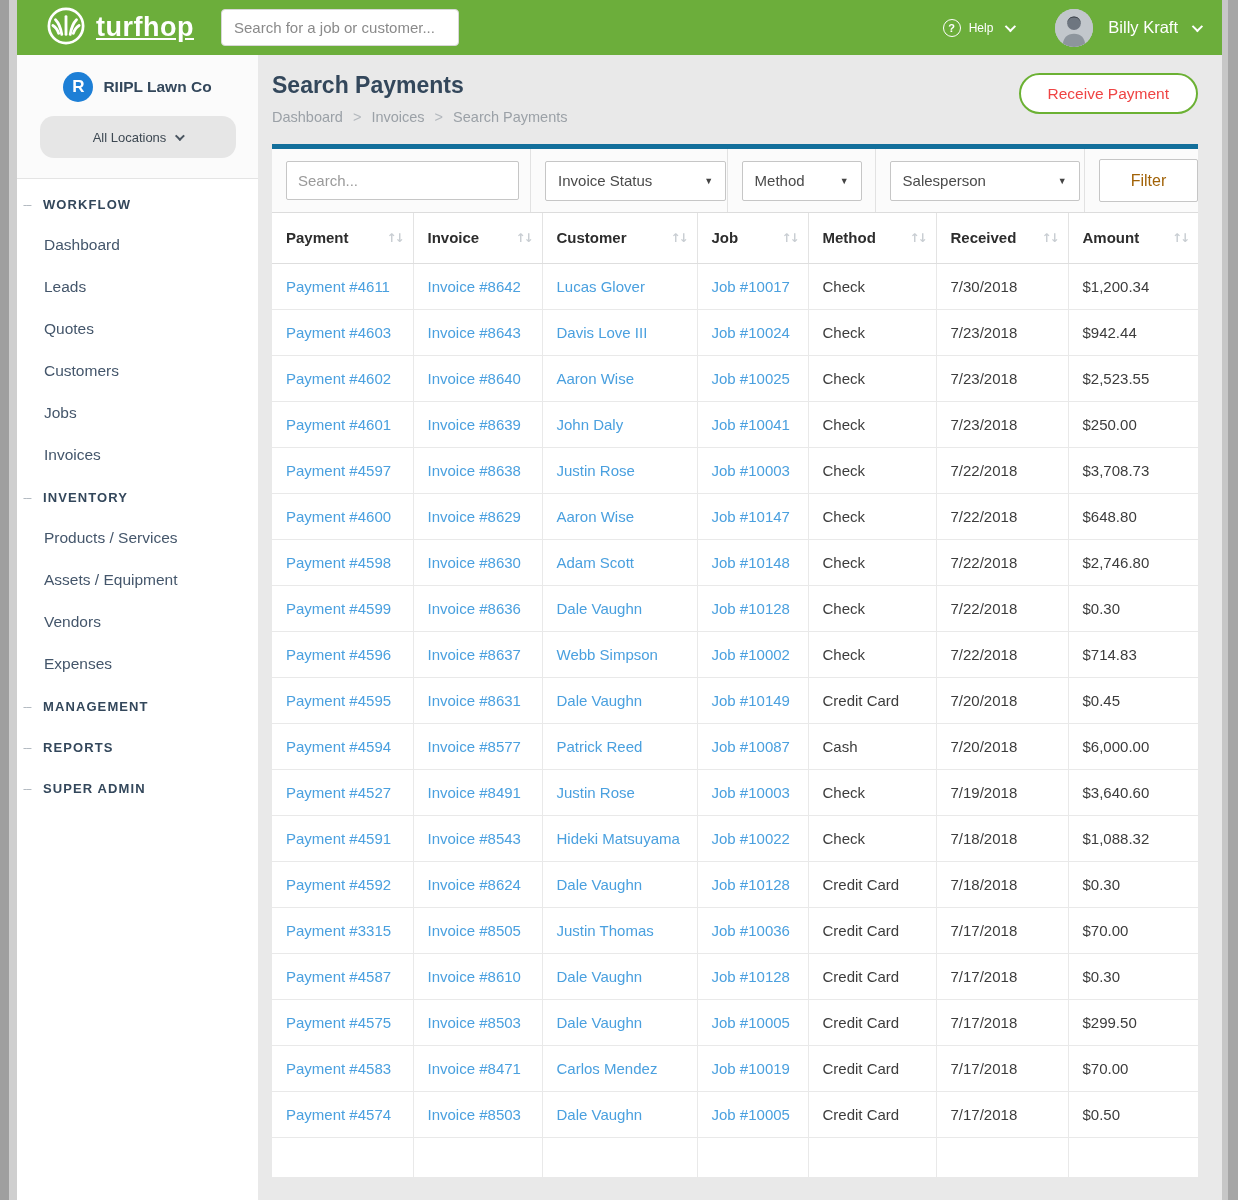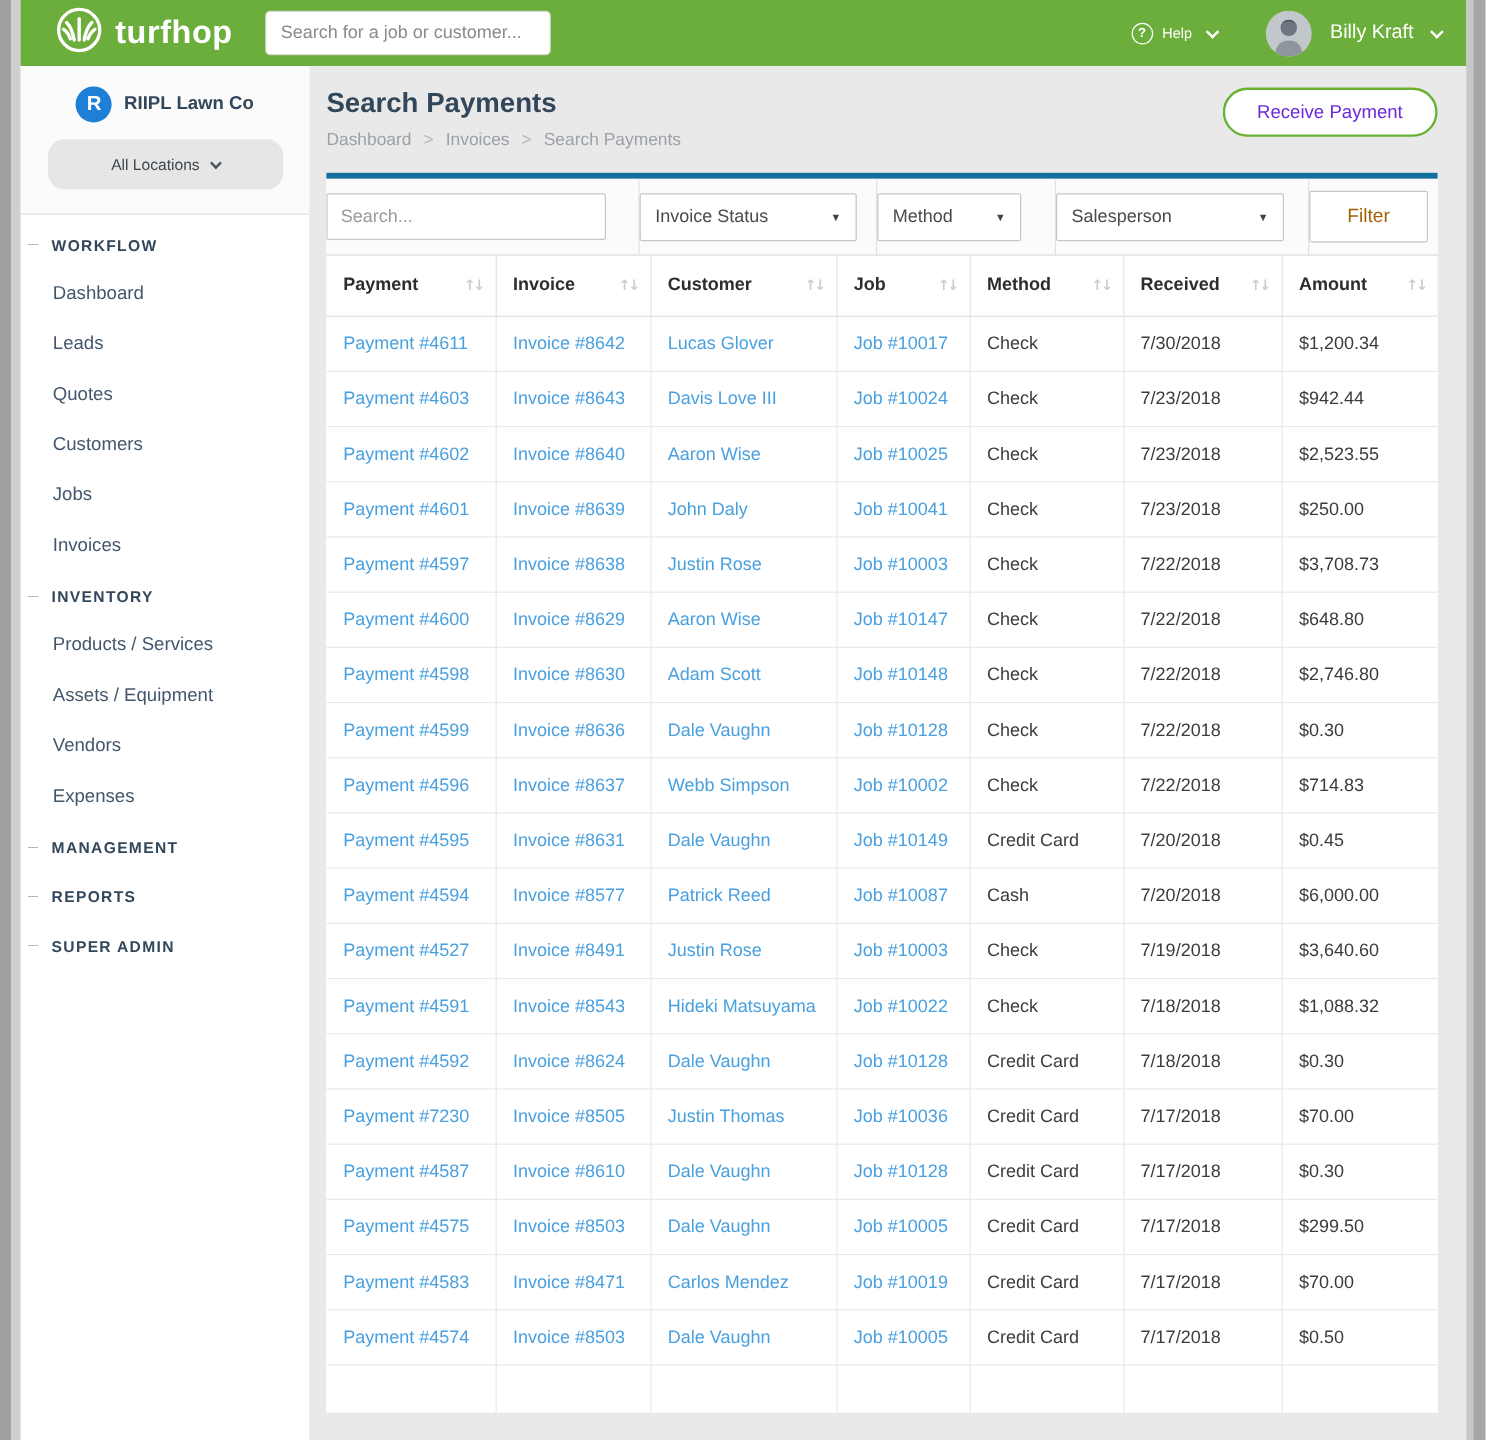--- a/index.html
+++ b/index.html
@@ -10,21 +10,21 @@
   .gutter-left { width:17px; height:1200px; background:#cfcfcf; flex:0 0 17px; position:relative; }
   .gutter-left .thumb { position:absolute; left:0; top:0; width:9px; height:1200px; background:#9f9f9f; }
   .gutter-right { width:16px; height:1200px; background:#c7c7c7; flex:0 0 16px; position:relative; }
   .gutter-right .thumb { position:absolute; right:0; top:0; width:10px; height:1200px; background:#a6a6a6; }
 
   .app { width:1205px; flex:0 0 1205px; display:flex; flex-direction:column; }
 
   
   .topbar { height:55px; background:#6cae3b; display:flex; align-items:center; padding:0 22px 0 28px; color:#fff; flex:0 0 55px; }
   .brand { display:flex; align-items:center; }
-  .brand-name { font-size:27px; font-weight:bold; letter-spacing:.5px; margin-left:9px; }
+  .brand-name { font-size:27px; font-weight:bold; letter-spacing:.5px; margin-left:9px;text-decoration:underline; }
   .global-search { margin-left:27px; width:238px; height:37px; border:1px solid #d7d7d7; border-radius:4px; padding:0 12px; font-size:15px; color:#b91c1c; outline:none; font-family:inherit; }
   .global-search::placeholder { color:#8a8a8a; }
   .topbar-right { margin-left:auto; display:flex; align-items:center; }
   .help-menu { display:flex; align-items:center; cursor:pointer; }
   .qcircle { width:18px; height:18px; border:1.6px solid #fff; border-radius:50%; display:flex; align-items:center; justify-content:center; font-size:11px; font-weight:bold; }
   .help-label { font-size:12px; margin:0 12px 0 8px; }
   .chev { width:8px; height:8px; border-right:2px solid #fff; border-bottom:2px solid #fff; transform:rotate(45deg) translateY(-2px); display:inline-block; }
   .avatar { width:38px; height:38px; border-radius:50%; overflow:hidden; margin-left:42px; background:#c2c7cc; flex:0 0 38px; cursor:pointer; }
   .user-name { font-size:16.5px; margin:0 14px 0 15px; cursor:pointer; }
 
@@ -42,26 +42,26 @@
   .dash-icon { color:#a9b1b9; font-size:11px; letter-spacing:-1px; width:20px; }
   .menu-section .label { font-size:13px; font-weight:bold; letter-spacing:1.1px; color:#33475b; }
   .menu-item { height:42px; line-height:42px; padding-left:27px; font-size:15.5px; color:#44566b; cursor:pointer; }
 
   
   .content { flex:1; background:#e9e9e9; padding:12px 0 0 14px; position:relative; overflow:hidden; }
   .page-title { font-size:23px; font-weight:bold; color:#33475b; margin:5px 0 10px; }
   .breadcrumb { font-size:14.5px; color:#9ba1a7; margin-bottom:19px; }
   .crumb { color:#9ba1a7; }
   .crumb-sep { margin:0 10px; color:#b3b8bd; }
-  .receive-btn { position:absolute; top:18px; right:24px; height:41px; padding:0 27px; border:2px solid #6bb133; border-radius:21px; background:#fff; color:#6d28d9; font-size:15.5px; font-family:inherit; cursor:pointer; }
+  .receive-btn { position:absolute; top:18px; right:24px; height:41px; padding:0 27px; border:2px solid #6bb133; border-radius:21px; background:#fff; color:#ef4444; font-size:15.5px; font-family:inherit; cursor:pointer; }
 
   .card { width:926px; background:#fff; border-top:5px solid #126f9b; }
 
   .filters-bar { display:flex; height:64px; border-bottom:1px solid #dcdcdc; background:#fbfbfb; }
-  .filter-cell { display:flex; align-items:center; border-right:1px solid #e2e2e2; }
+  .filter-cell { display:flex; align-items:center; padding-left:14px; border-right:1px solid #e2e2e2; }
   .filter-cell:last-child { border-right:none; }
   .fc-search { width:261px; } .fc-status { width:198px; } .fc-method { width:149px; } .fc-sales { width:211px; } .fc-btn { flex:1; }
   .filter-search { width:233px; height:39px; border:1px solid #c6c6c6; border-radius:2px; padding:0 11px; font-size:15px; color:#555; font-family:inherit; outline:none; background:#fff; }
   .filter-search::placeholder { color:#9a9a9a; }
   .fake-select { height:40px; background:#fff; border:1px solid #c6c6c6; border-radius:2px; display:flex; align-items:center; justify-content:space-between; padding:0 12px; font-size:15px; color:#4a4a4a; cursor:pointer; }
   .sel-status { width:181px;gap:16px; } .sel-method { width:120px; } .sel-sales { width:190px; }
   .sel-arrow { font-size:9px; color:#444; margin-left:10px; }
   .filter-btn { width:99px; height:43px; border:1px solid #c6c6c6; border-radius:2px; background:#fff; font-size:16px; color:#a16207; font-family:inherit; cursor:pointer; }
 
   table { border-collapse:collapse; table-layout:fixed; width:926px; }
@@ -374,21 +374,21 @@
               <tr>
                 <td><span class="cell-link">Payment #4592</span></td>
                 <td><span class="cell-link">Invoice #8624</span></td>
                 <td><span class="cell-link">Dale Vaughn</span></td>
                 <td><span class="cell-link">Job #10128</span></td>
                 <td>Credit Card</td>
                 <td>7/18/2018</td>
                 <td>$0.30</td>
               </tr>
               <tr>
-                <td><span class="cell-link">Payment #7230</span></td>
+                <td><span class="cell-link">Payment #3315</span></td>
                 <td><span class="cell-link">Invoice #8505</span></td>
                 <td><span class="cell-link">Justin Thomas</span></td>
                 <td><span class="cell-link">Job #10036</span></td>
                 <td>Credit Card</td>
                 <td>7/17/2018</td>
                 <td>$70.00</td>
               </tr>
               <tr>
                 <td><span class="cell-link">Payment #4587</span></td>
                 <td><span class="cell-link">Invoice #8610</span></td>

